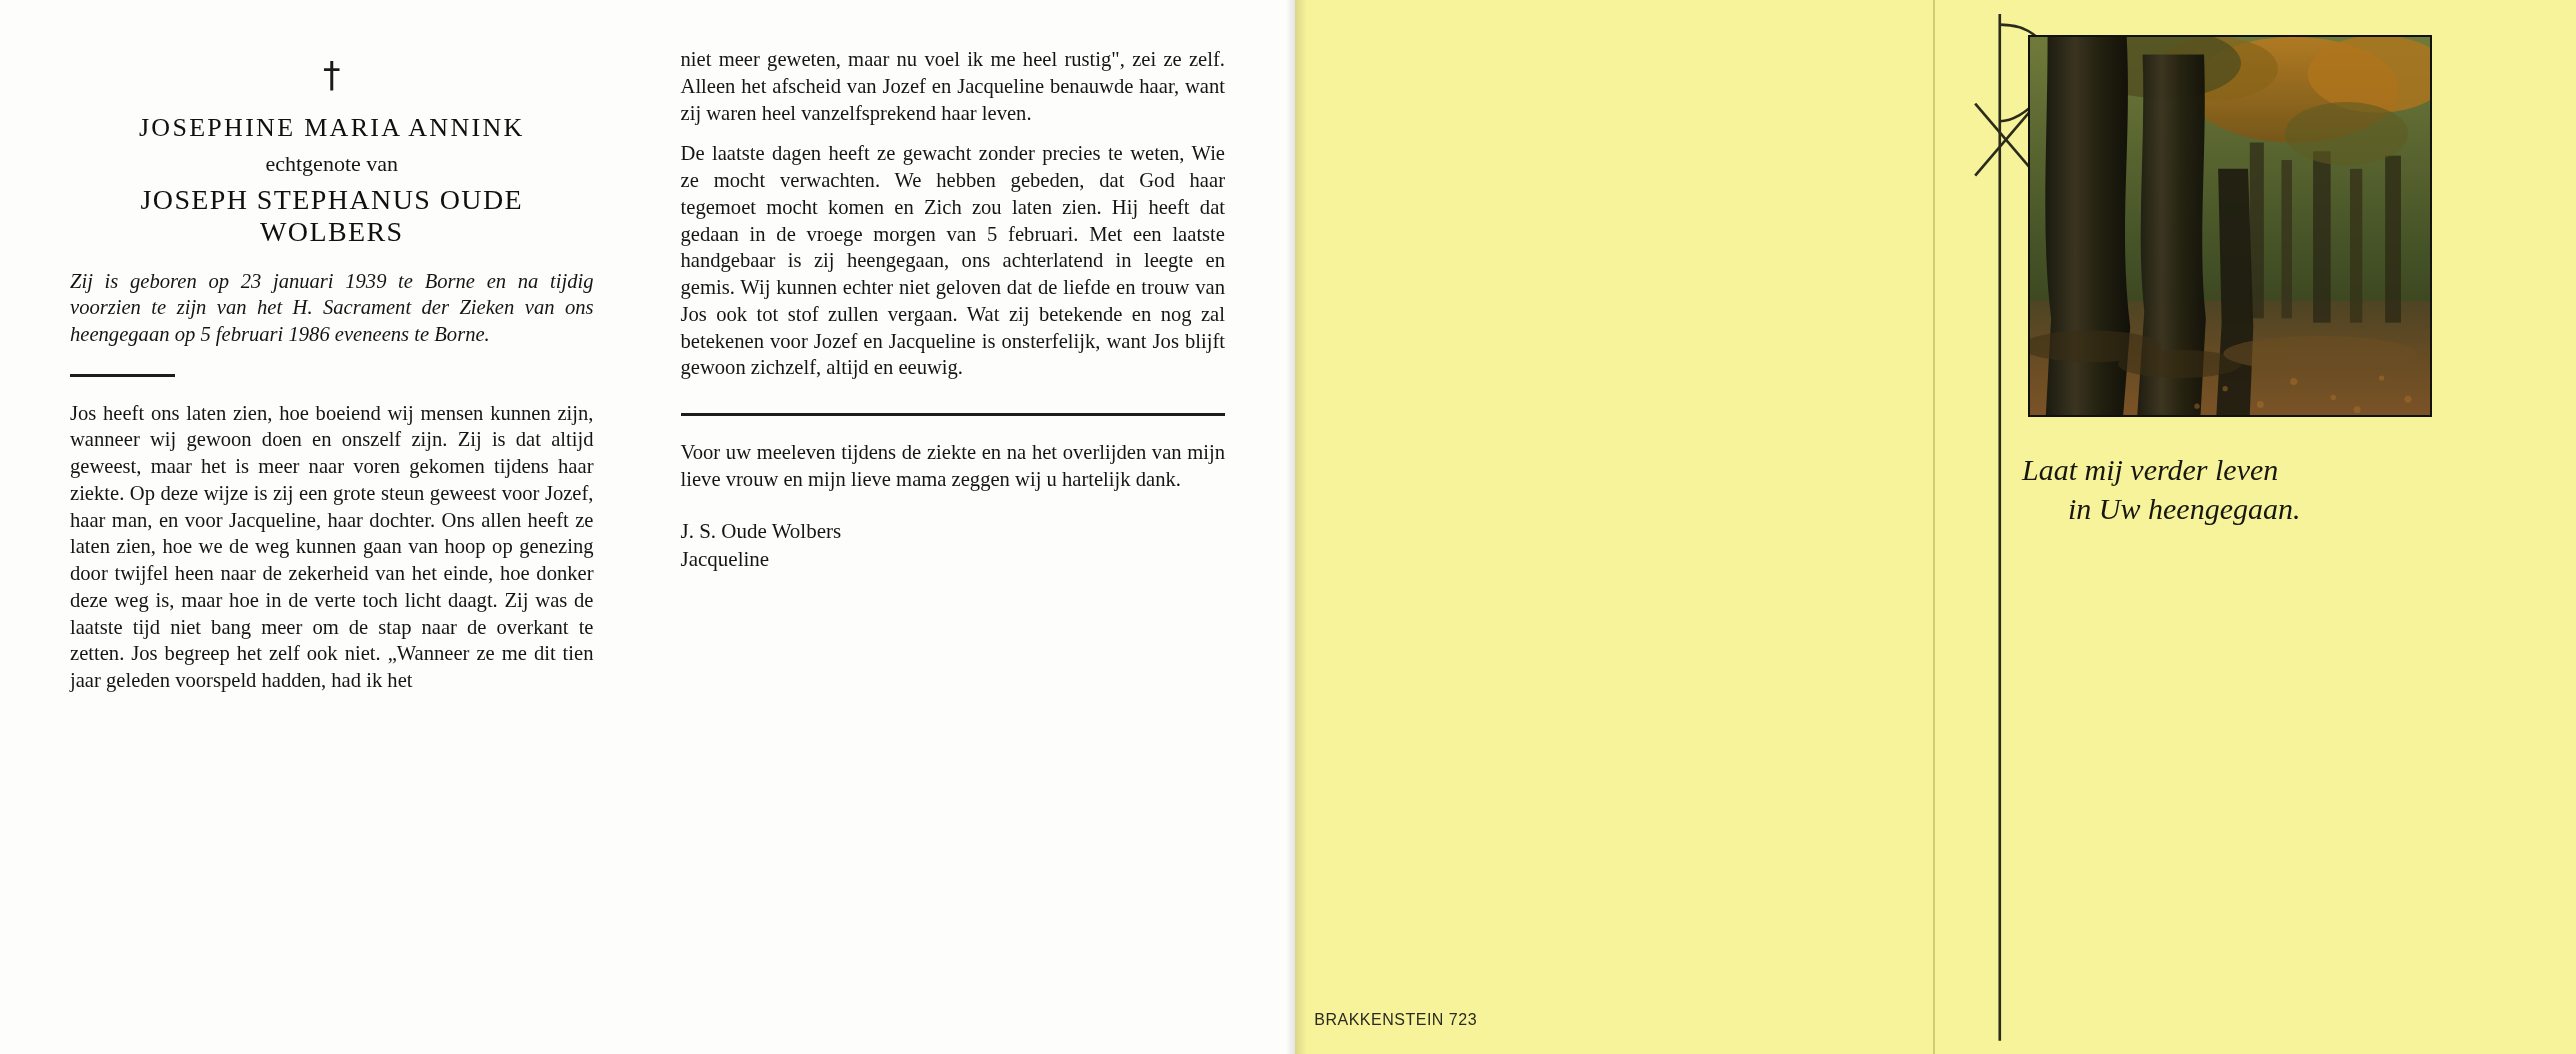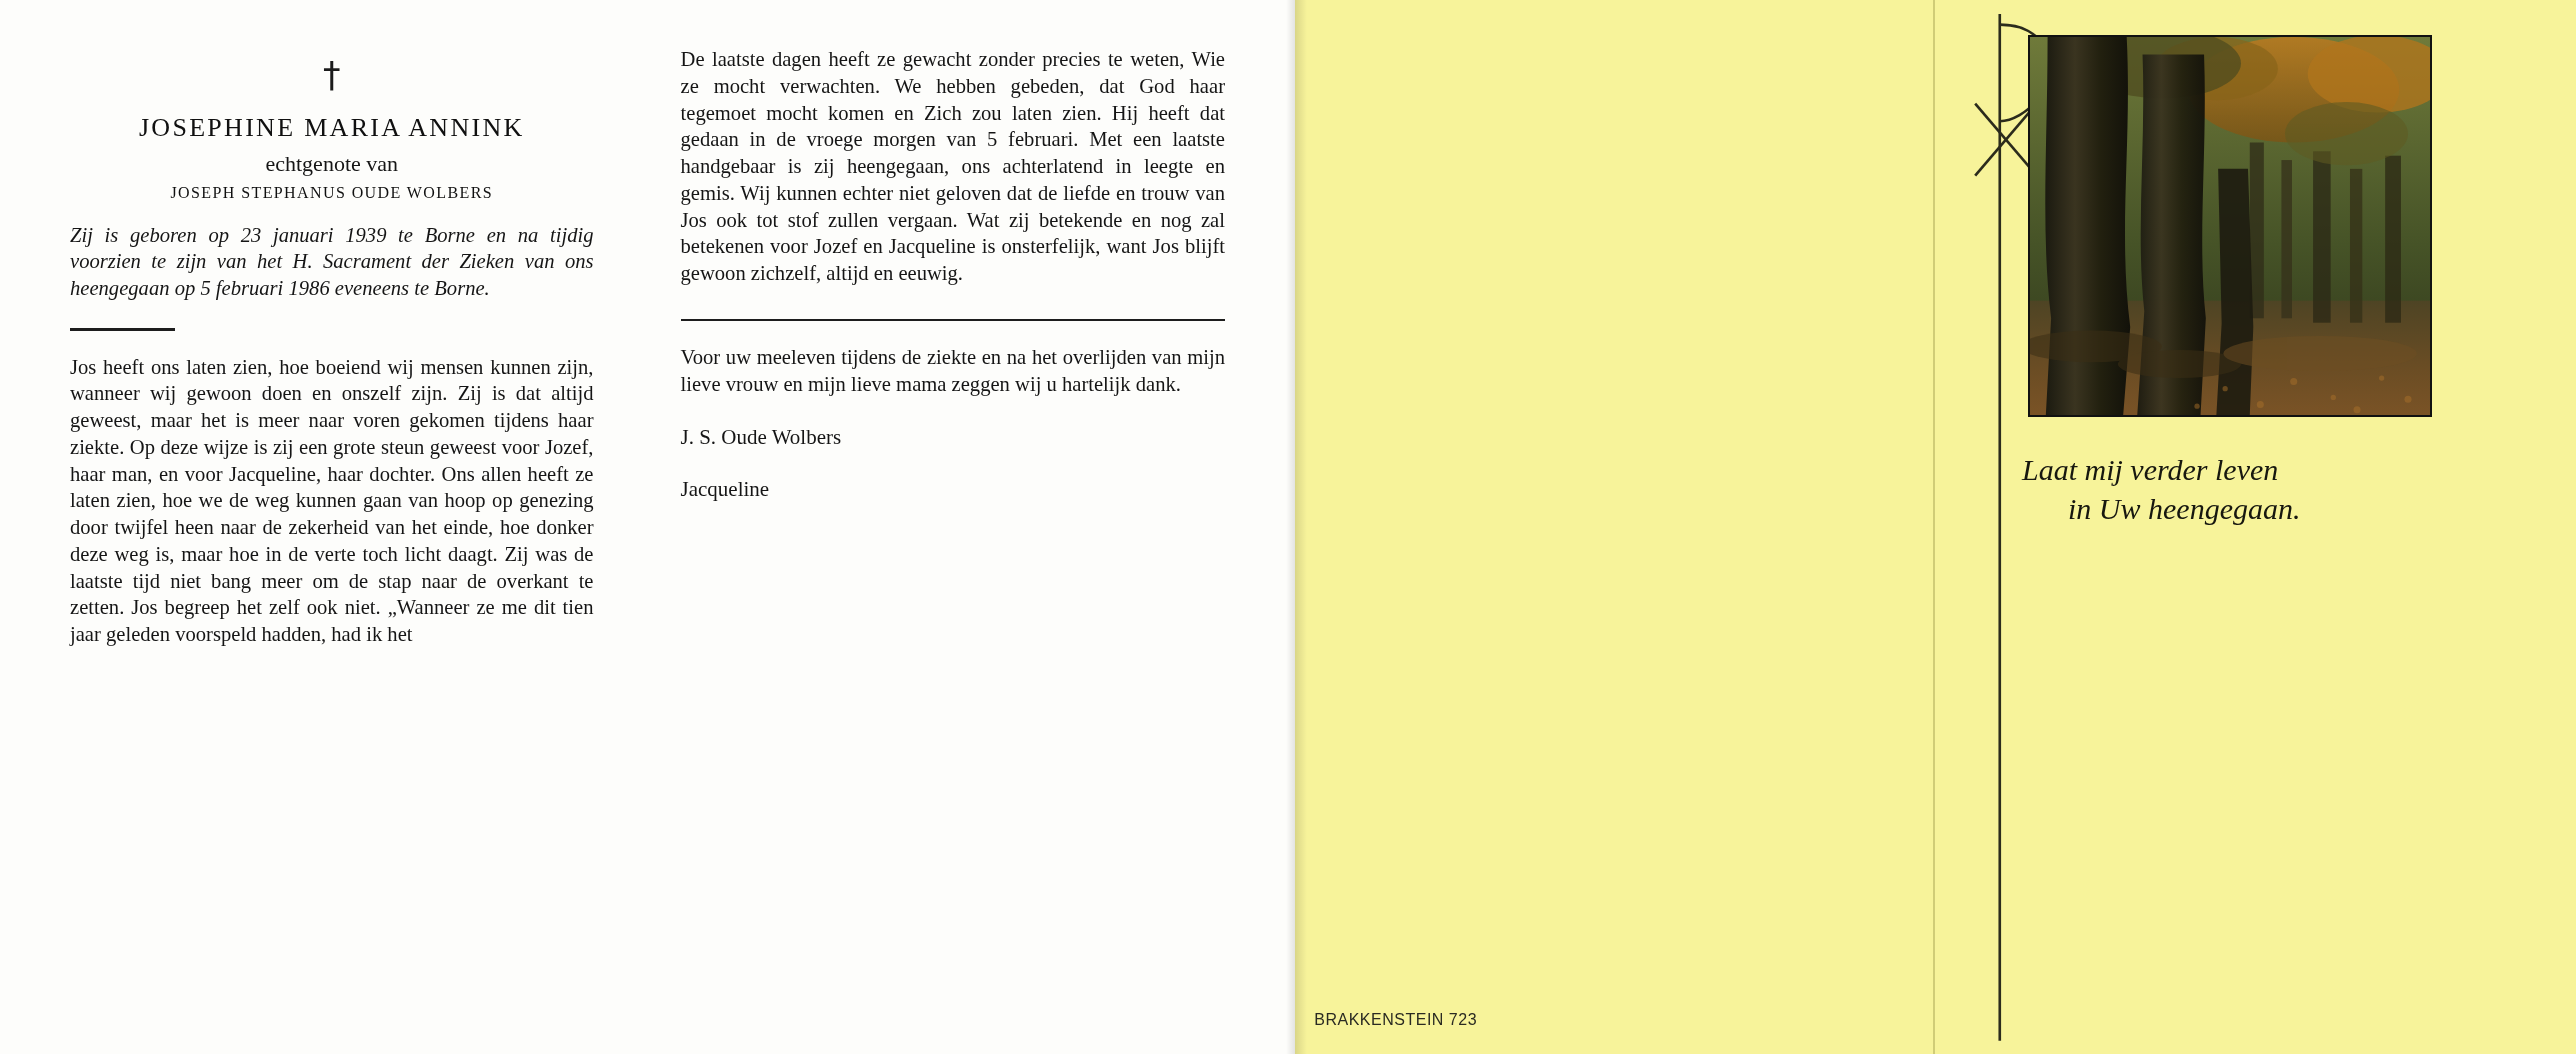--- a/index.html
+++ b/index.html
@@ -26,37 +26,37 @@
   .lead{
     text-align:center;font-size:23px;letter-spacing:0.5px;color:#151515;margin:0 0 14px 0;
   }
   .name{
     text-align:center;font-size:26px;letter-spacing:2.3px;color:#101010;margin:0 0 8.8px 0;
   }
   .echt{
     text-align:center;font-size:22px;color:#151515;margin:0 0 7px 0;
   }
   .name2{
-    text-align:center;font-size:16px;letter-spacing:1.4px;color:#101010;margin:0 0 19.3px 0;
+    text-align:center;font-size:28px;letter-spacing:1.4px;color:#101010;margin:0 0 19.3px 0;
   }
   .para{
     font-size:20.6px;line-height:1.30;color:#151515;text-align:justify;text-justify:inter-word;
     margin:0 0 14px 0;hyphens:manual;
   }
   .para.tight{margin-bottom:0;font-style:italic;}
   .rule-short{
     width:105px;height:2.6px;background:#1d1d1d;margin:26px 0 23px 0;
   }
   .rule-long{
     width:100%;height:2.6px;background:#1d1d1d;margin:32px 0 23px 0;
   }
   .sign{
     font-size:21px;line-height:1.32;color:#151515;text-align:left;margin-top:26px;
   }
-  .sign .l2{padding-right:54px;margin-top:24px;}
+  .sign .l2{padding-right:54px;}
 
   
   .yellow-half{
     position:relative;width:1281px;height:1054px;background:#f7f39a;display:flex;
   }
   .yellow-left{position:relative;width:650px;height:1054px;}
   .yellow-right{position:relative;width:631px;height:1054px;}
   .yellow-half:before{ 
     content:"";position:absolute;left:0;top:0;width:12.3px;height:100%;
     background:linear-gradient(to right,rgba(0,0,0,0.12),rgba(0,0,0,0.00));
@@ -96,20 +96,21 @@
       <div class="cross">†</div>
       <div class="name">JOSEPHINE MARIA ANNINK</div>
       <div class="echt">echtgenote van</div>
       <div class="name2">JOSEPH STEPHANUS OUDE WOLBERS</div>
       <div class="para tight">Zij is geboren op 23 januari 1939 te Borne en na tijdig voorzien te zijn van het H. Sacrament der Zieken van ons heengegaan op 5 februari 1986 eveneens te Borne.</div>
       <div class="rule-short"></div>
       <div class="para">Jos heeft ons laten zien, hoe boeiend wij mensen kunnen zijn, wanneer wij gewoon doen en onszelf zijn. Zij is dat altijd geweest, maar het is meer naar voren gekomen tijdens haar ziekte. Op deze wijze is zij een grote steun geweest voor Jozef, haar man, en voor Jacqueline, haar dochter. Ons allen heeft ze laten zien, hoe we de weg kunnen gaan van hoop op genezing door twijfel heen naar de zekerheid van het einde, hoe donker deze weg is, maar hoe in de verte toch licht daagt. Zij was de laatste tijd niet bang meer om de stap naar de overkant te zetten. Jos begreep het zelf ook niet. „Wanneer ze me dit tien jaar geleden voorspeld hadden, had ik het</div>
     </div>
 
     <div class="page page-right">
+      <div class="para">niet meer geweten, maar nu voel ik me heel rustig", zei ze zelf. Alleen het afscheid van Jozef en Jacqueline benauwde haar, want zij waren heel vanzelfsprekend haar leven.</div>
       <div class="para">De laatste dagen heeft ze gewacht zonder precies te weten, Wie ze mocht verwachten. We hebben gebeden, dat God haar tegemoet mocht komen en Zich zou laten zien. Hij heeft dat gedaan in de vroege morgen van 5 februari. Met een laatste handgebaar is zij heengegaan, ons achterlatend in leegte en gemis. Wij kunnen echter niet geloven dat de liefde en trouw van Jos ook tot stof zullen vergaan. Wat zij betekende en nog zal betekenen voor Jozef en Jacqueline is onsterfelijk, want Jos blijft gewoon zichzelf, altijd en eeuwig.</div>
       <div class="rule-long"></div>
       <div class="para">Voor uw meeleven tijdens de ziekte en na het overlijden van mijn lieve vrouw en mijn lieve mama zeggen wij u hartelijk dank.</div>
       <div class="sign">
         <div>J. S. Oude Wolbers</div>
         <div class="l2">Jacqueline</div>
       </div>
     </div>
 
   </div>

